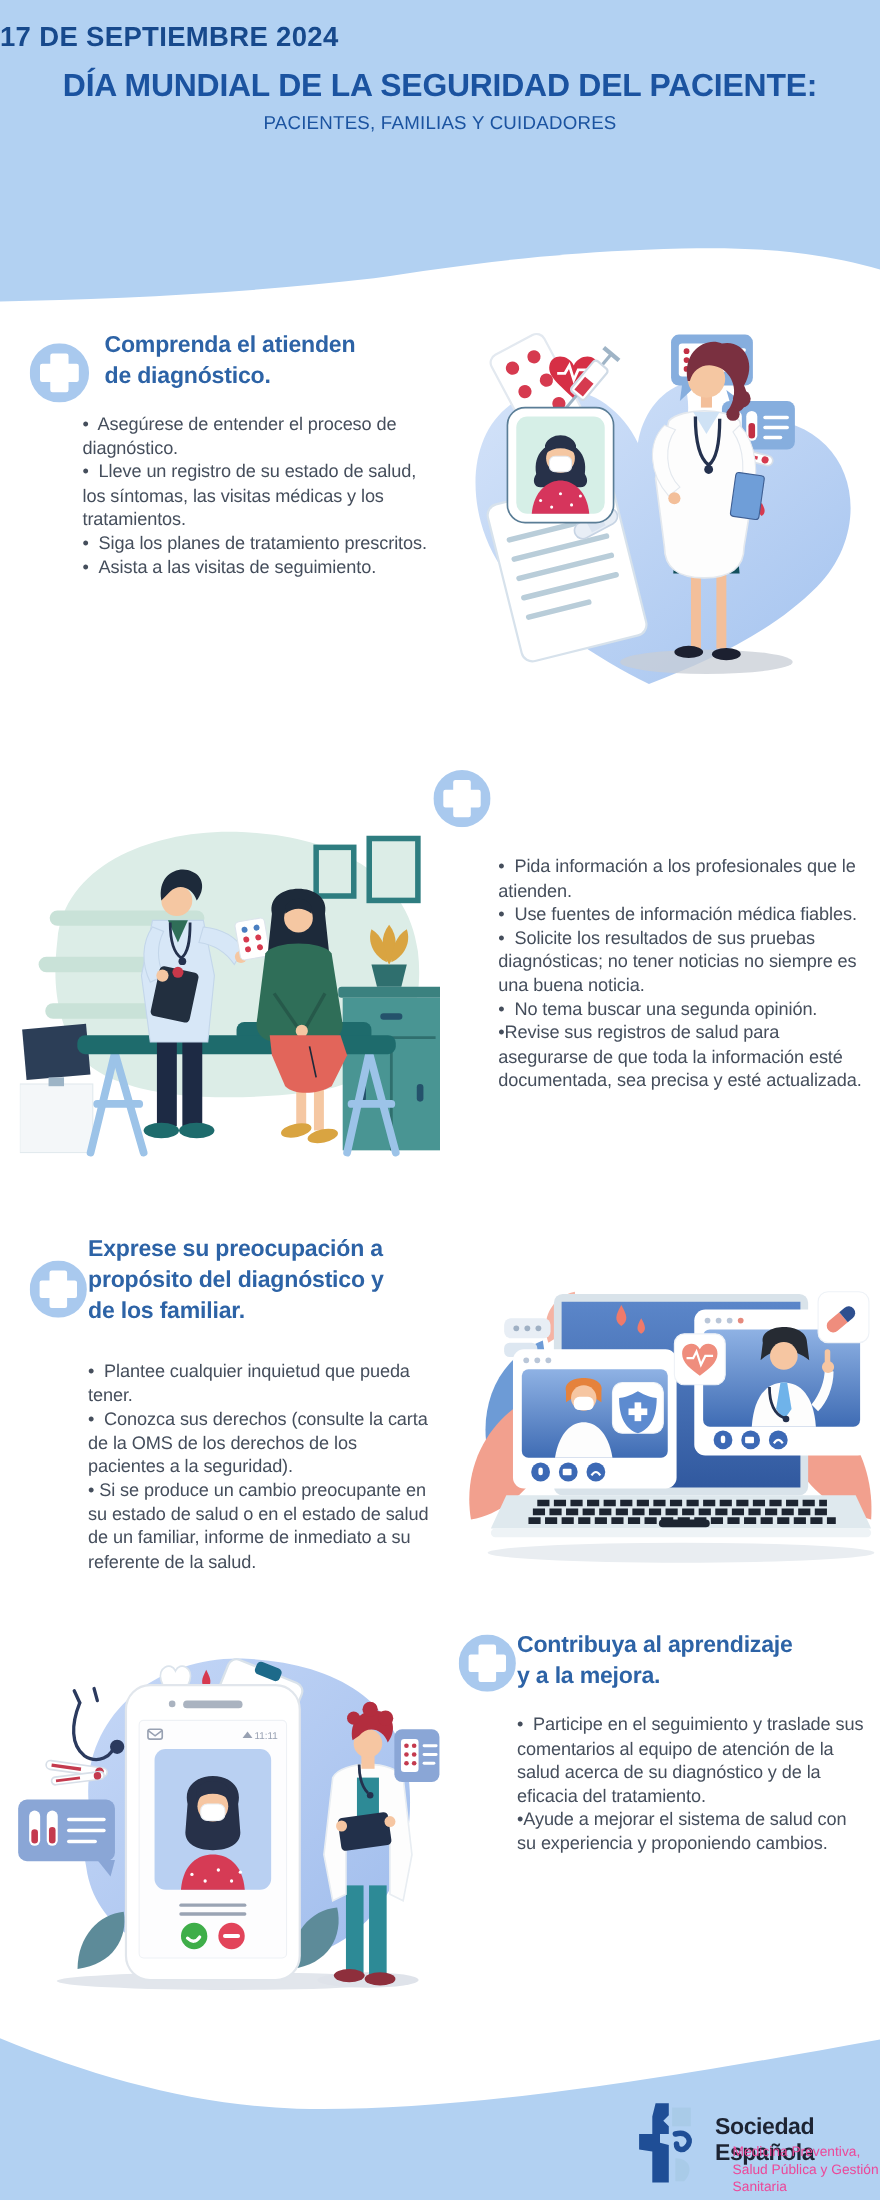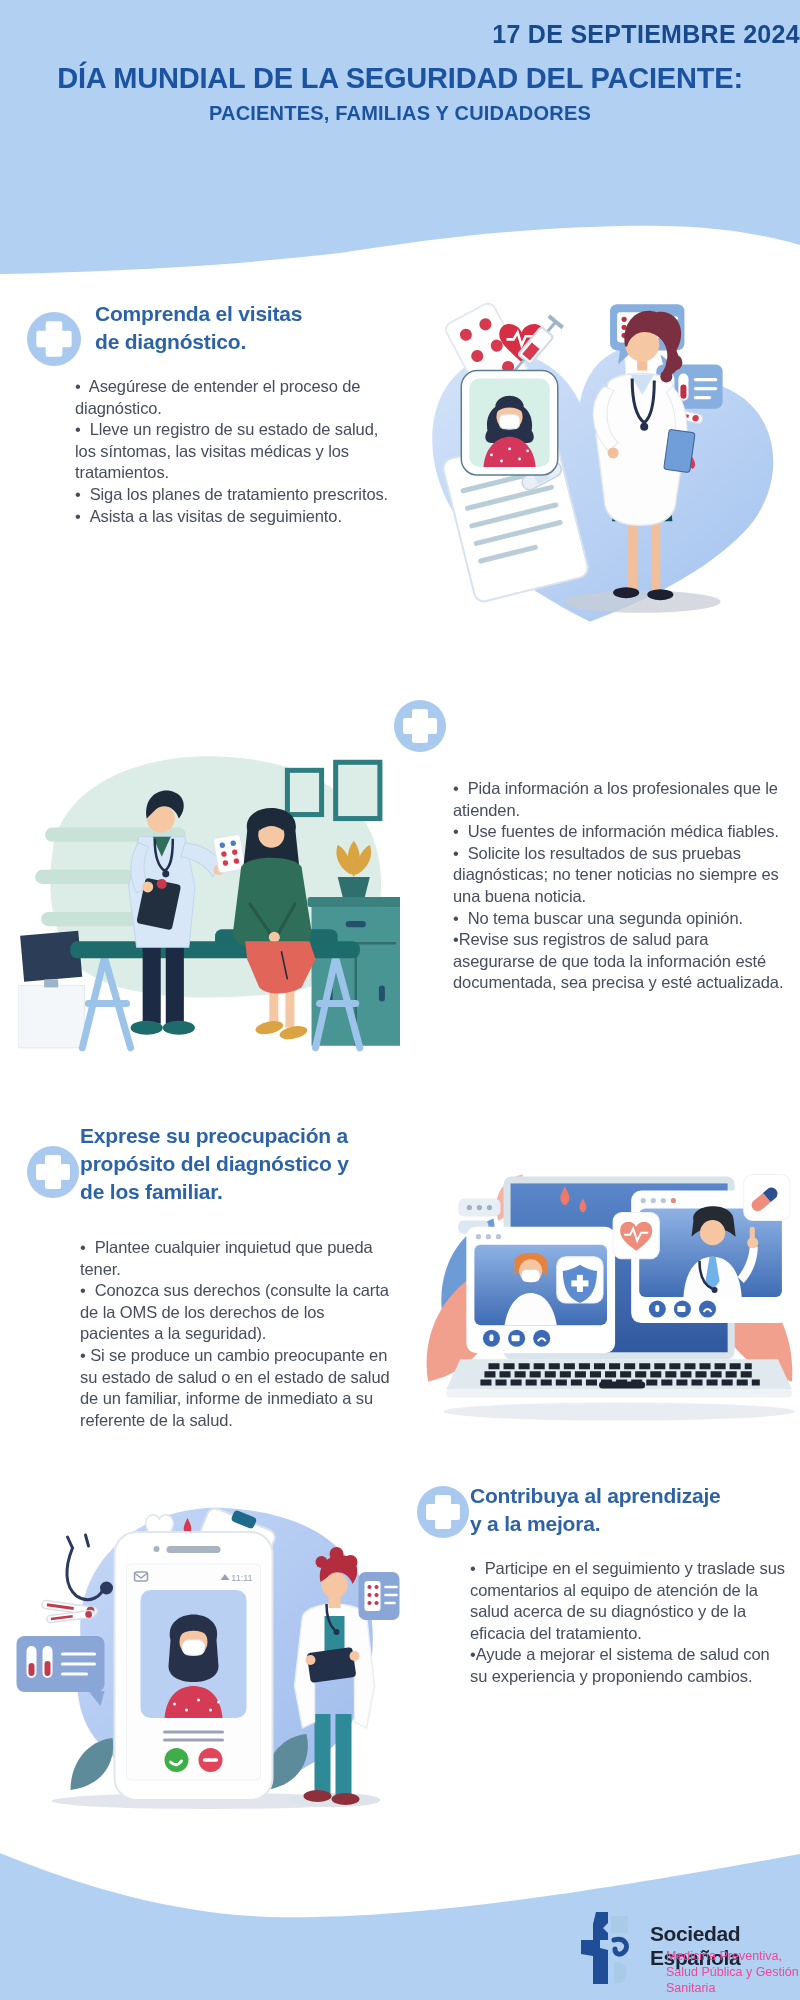--- a/index.html
+++ b/index.html
@@ -1,24 +1,24 @@
 <!DOCTYPE html>
 <html><head>
 <meta charset="utf-8">
 <style>
   html,body{margin:0;padding:0;background:#ffffff;}
   #page{position:relative;width:800px;height:2000px;background:#ffffff;overflow:hidden;
         font-family:"Liberation Sans",sans-serif;}
   .abs{position:absolute;}
   
-  .hdr-date{top:20px;left:0;width:800px;text-align:right;font-size:25px;font-weight:800;
+  .hdr-date{top:20px;left:0;width:800px;text-align:left;font-size:25px;font-weight:800;
             color:#17498c;letter-spacing:.3px;}
   .hdr-t1{top:62px;left:0;width:800px;text-align:center;font-size:29px;font-weight:800;
           color:#1b53a0;letter-spacing:-.2px;}
-  .hdr-t2{top:102px;left:0;width:800px;text-align:center;font-size:20px;font-weight:700;
+  .hdr-t2{top:102px;left:0;width:800px;text-align:center;font-size:17px;font-weight:400;
           color:#1b53a0;letter-spacing:.2px;}
   
   .sec-heading{color:#2d63a6;font-weight:700;font-size:21px;line-height:28px;
                white-space:pre-line;letter-spacing:-.2px;}
   .bullets{color:#454e5c;font-size:16.5px;line-height:21.6px;letter-spacing:-.1px;}
   .bullet{margin:0;}
   .cross-badge{display:block;}
   
   .logo-name{font-size:21px;font-weight:800;color:#1d2433;letter-spacing:-.4px;}
   .logo-sub{font-size:12.5px;color:#ec4899;line-height:16px;margin-left:16px;}
@@ -33,21 +33,21 @@
     <path d="M0,0 H800 V245 C750,231 700,224 620,226 C500,229 420,241 340,253 C220,267 100,272 0,274 Z" fill="#b2d1f2"></path>
   </svg>
   <div class="abs hdr-date">17 DE SEPTIEMBRE 2024</div>
   <div class="abs hdr-t1">DÍA MUNDIAL DE LA SEGURIDAD DEL PACIENTE:</div>
   <div class="abs hdr-t2">PACIENTES, FAMILIAS Y CUIDADORES</div>
 
   <svg class="abs cross-badge" style="top:312px;left:27px" width="54" height="54" viewBox="0 0 52 52">
     <circle cx="26" cy="26" r="26" fill="#a9c9ee"></circle>
     <path d="M20 11 h12 v9 h9 v12 h-9 v9 h-12 v-9 h-9 v-12 h9 z" fill="#ffffff" stroke="#ffffff" stroke-width="4" stroke-linejoin="round"></path>
   </svg>
-  <div class="abs sec-heading" style="top:300px;left:95px;width:300px">Comprenda el visitas
+  <div class="abs sec-heading" style="top:300px;left:95px;width:300px">Comprenda el atienden
 de diagnóstico.</div>
   <div class="abs bullets" style="top:376px;left:75px;width:322px">
       <div class="bullet">•&nbsp; Asegúrese de entender el proceso de diagnóstico.</div>
       <div class="bullet">•&nbsp; Lleve un registro de su estado de salud, los síntomas, las visitas médicas y los tratamientos.</div>
       <div class="bullet">•&nbsp; Siga los planes de tratamiento prescritos.</div>
       <div class="bullet">•&nbsp;&nbsp;Asista a las visitas de seguimiento.</div>
     </div>
 
   <svg class="abs" style="top:282px;left:403px" width="392" height="362" viewBox="0 0 390 360">
     <defs>

